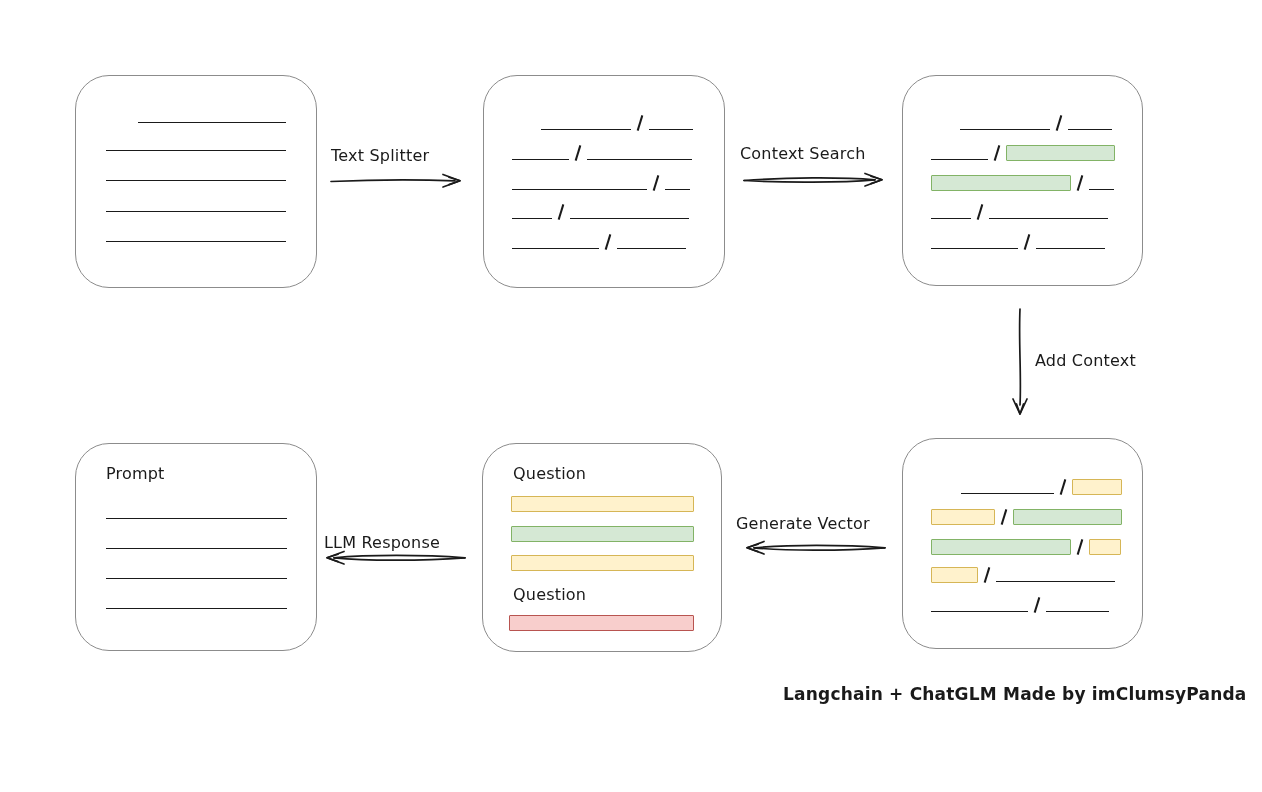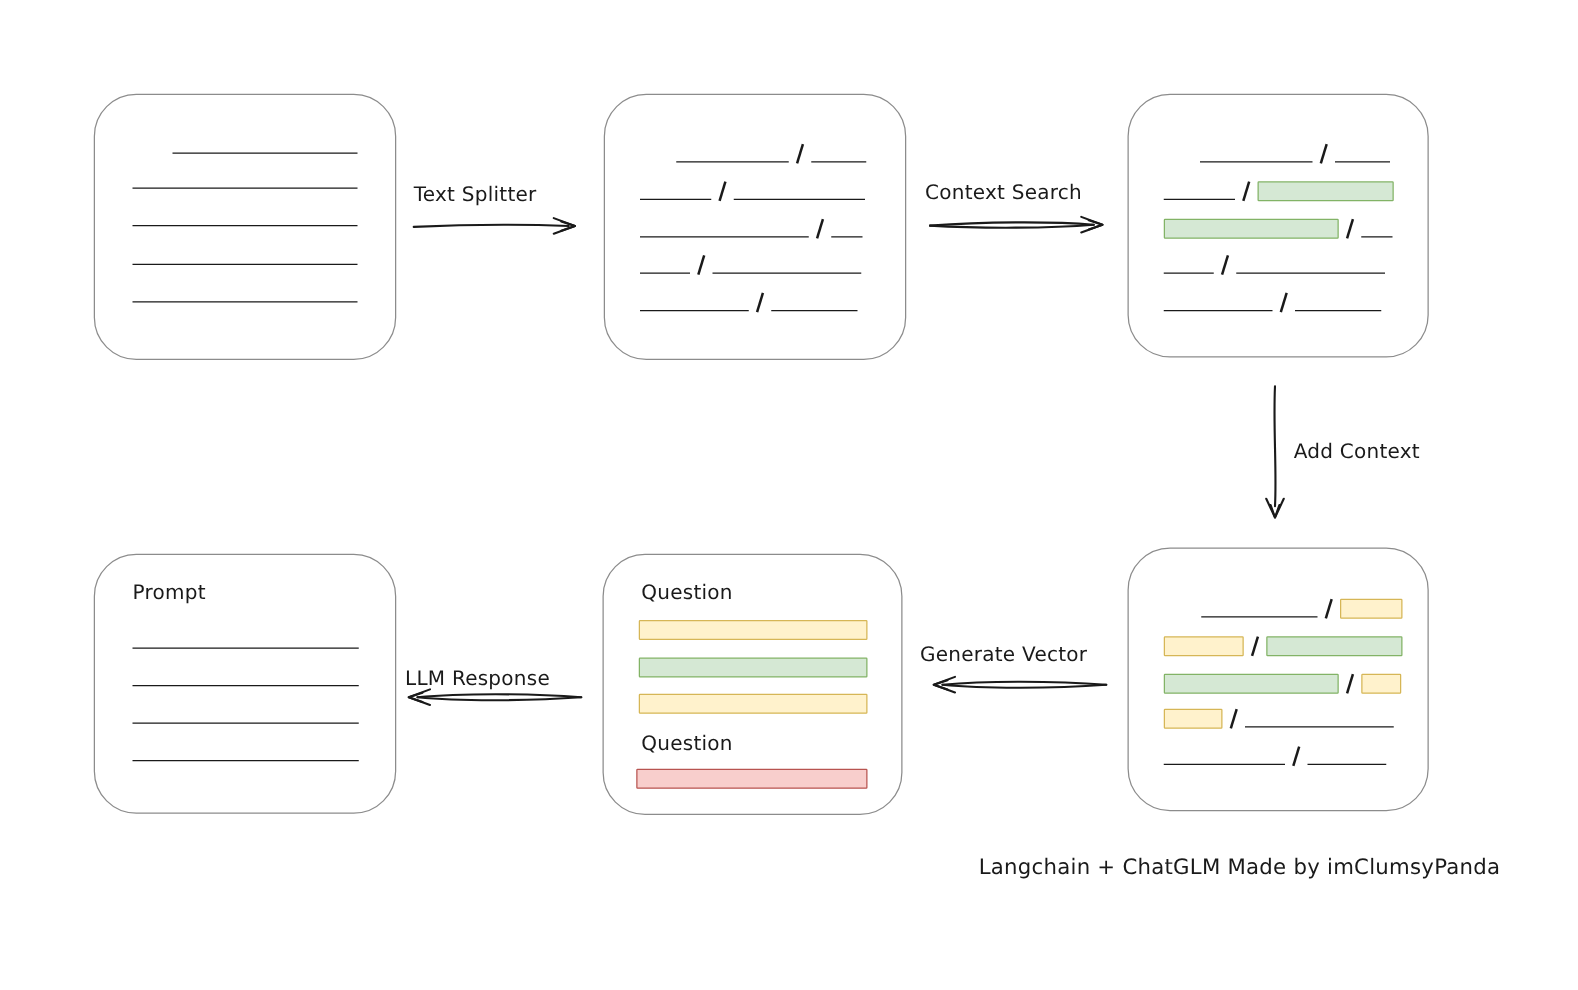--- a/index.html
+++ b/index.html
@@ -66,21 +66,21 @@
     fill:none;
     stroke:#1a1a1a;
     stroke-width:1.7;
     stroke-linecap:round;
     stroke-linejoin:round;
   }
   .caption{
     position:absolute;
     left:783px;top:684px;
     font-size:17px;
-    font-weight:400;
+    font-weight:700;
     letter-spacing:0.2px;
     white-space:nowrap;
   }
 </style>
 </head>
 <body>
 
 <div class="canvas">
 
   <div id="boxes-layer">

